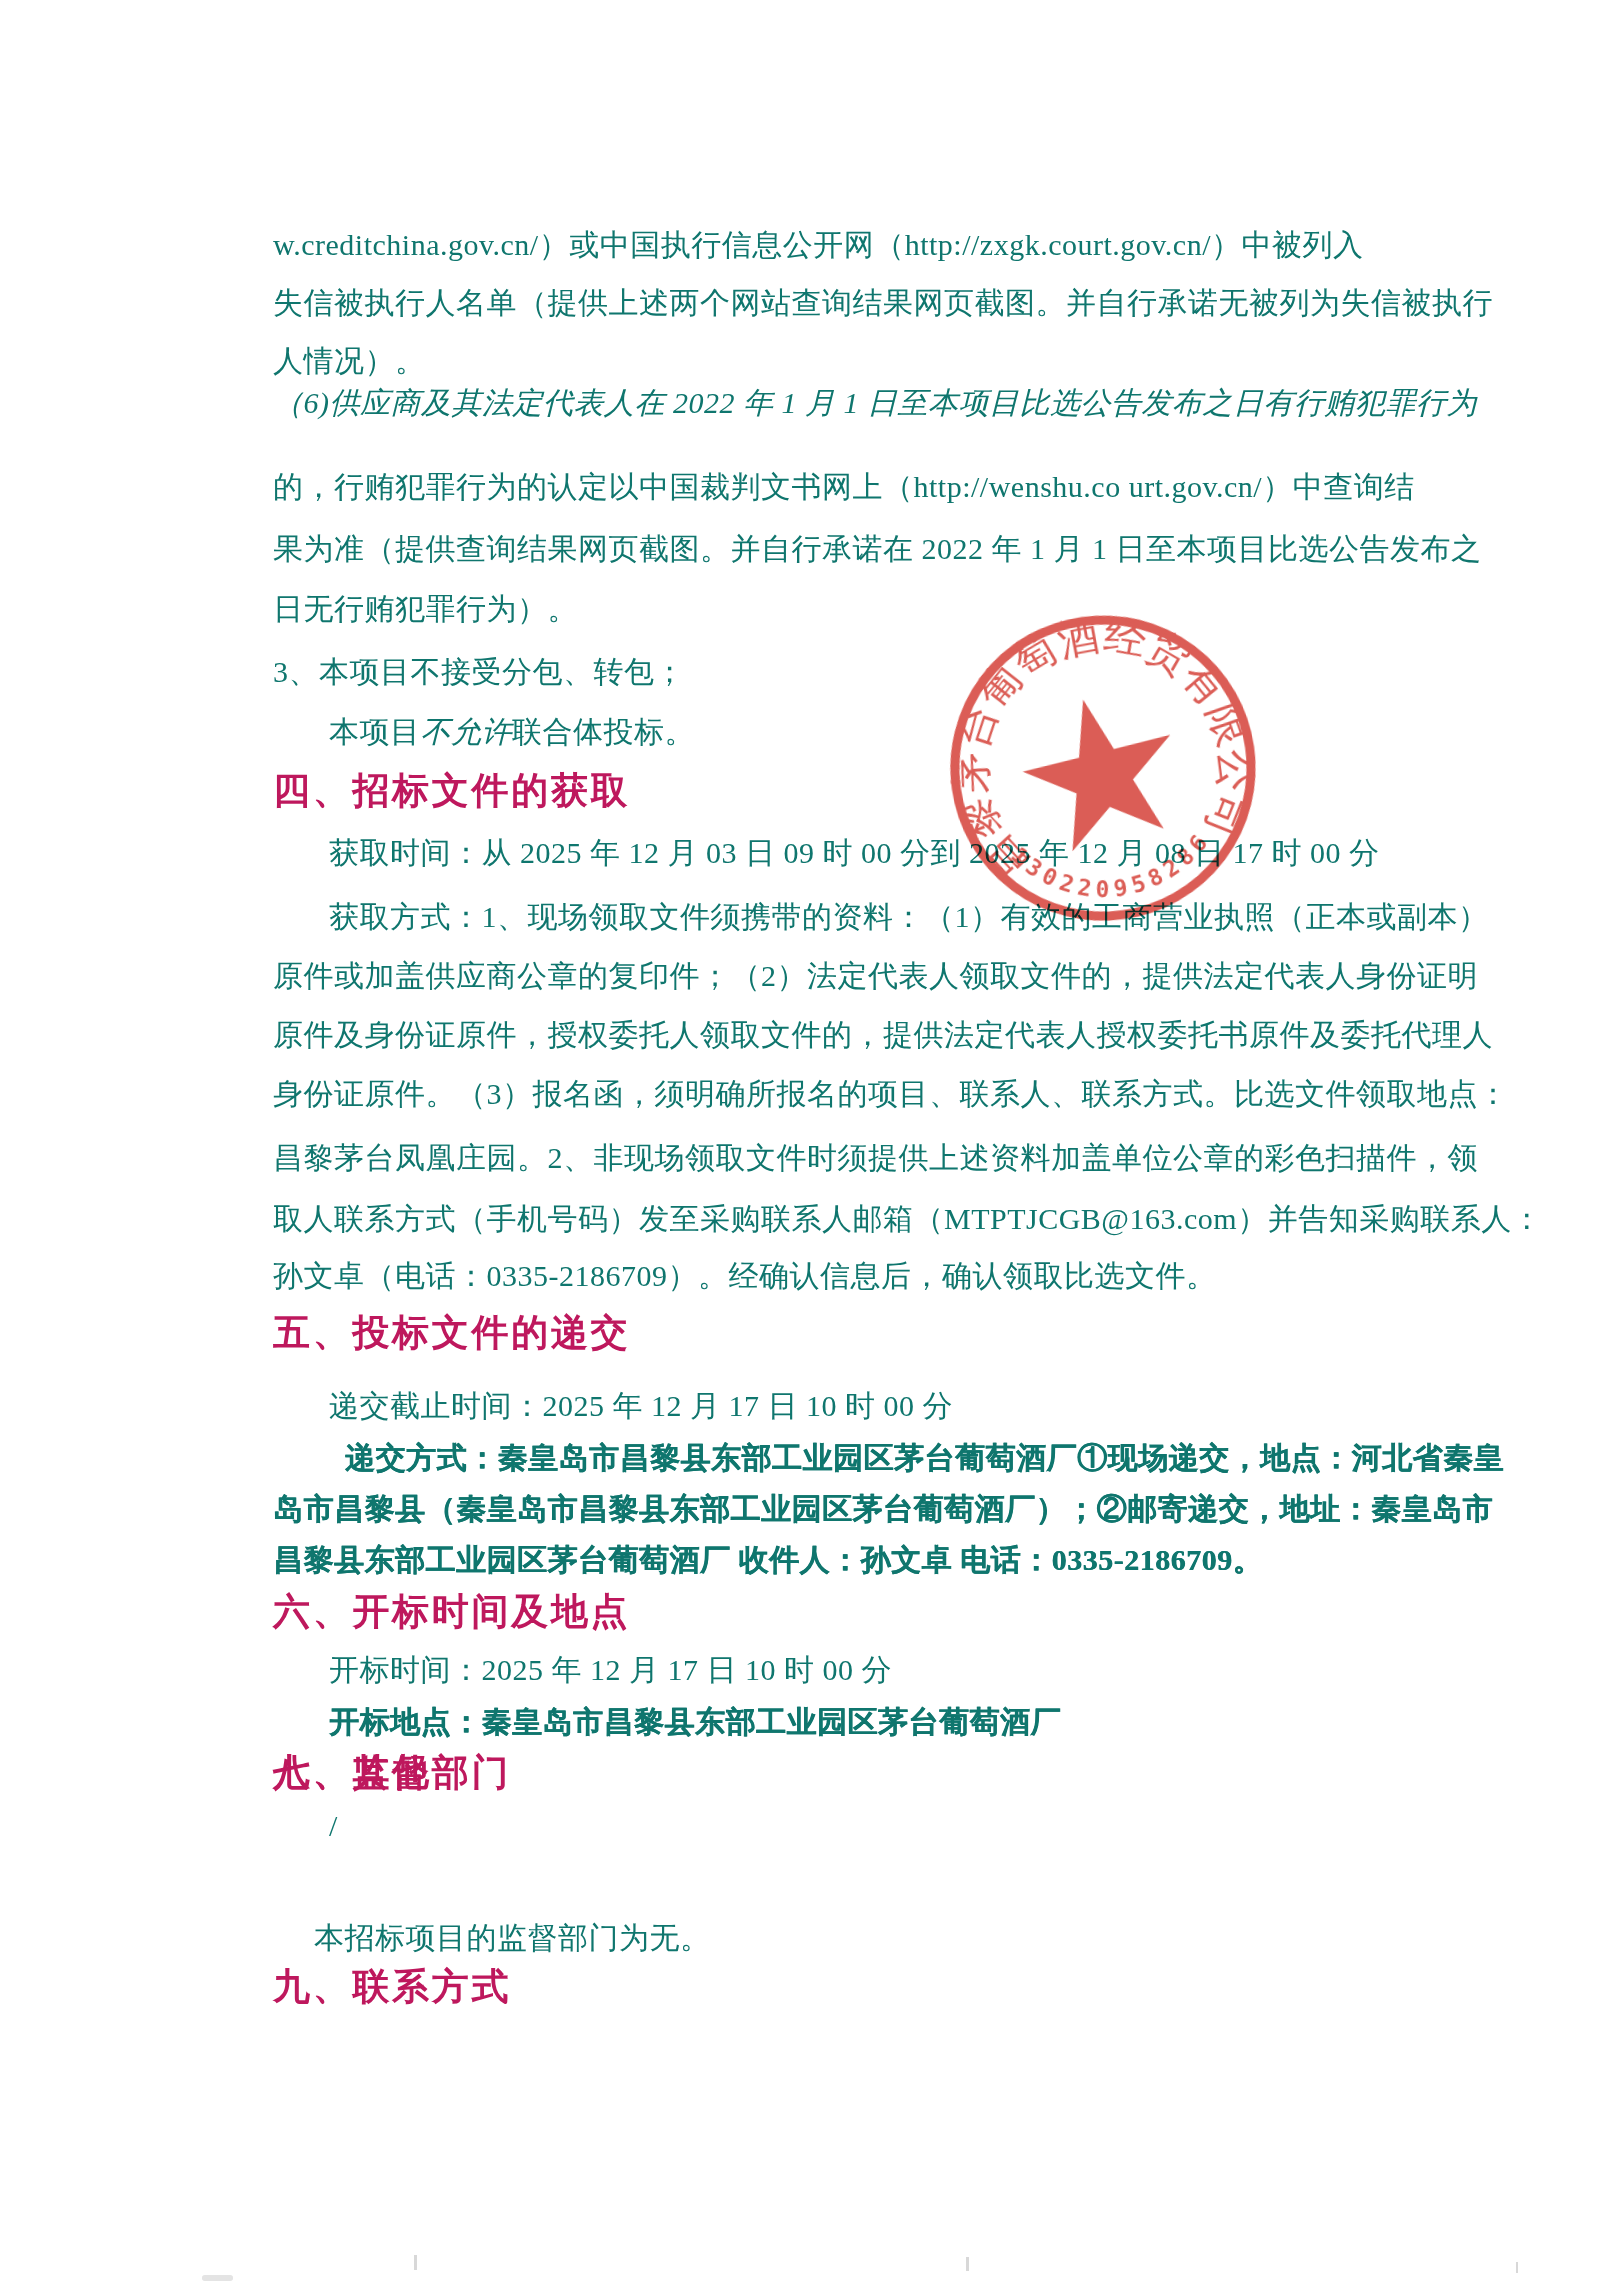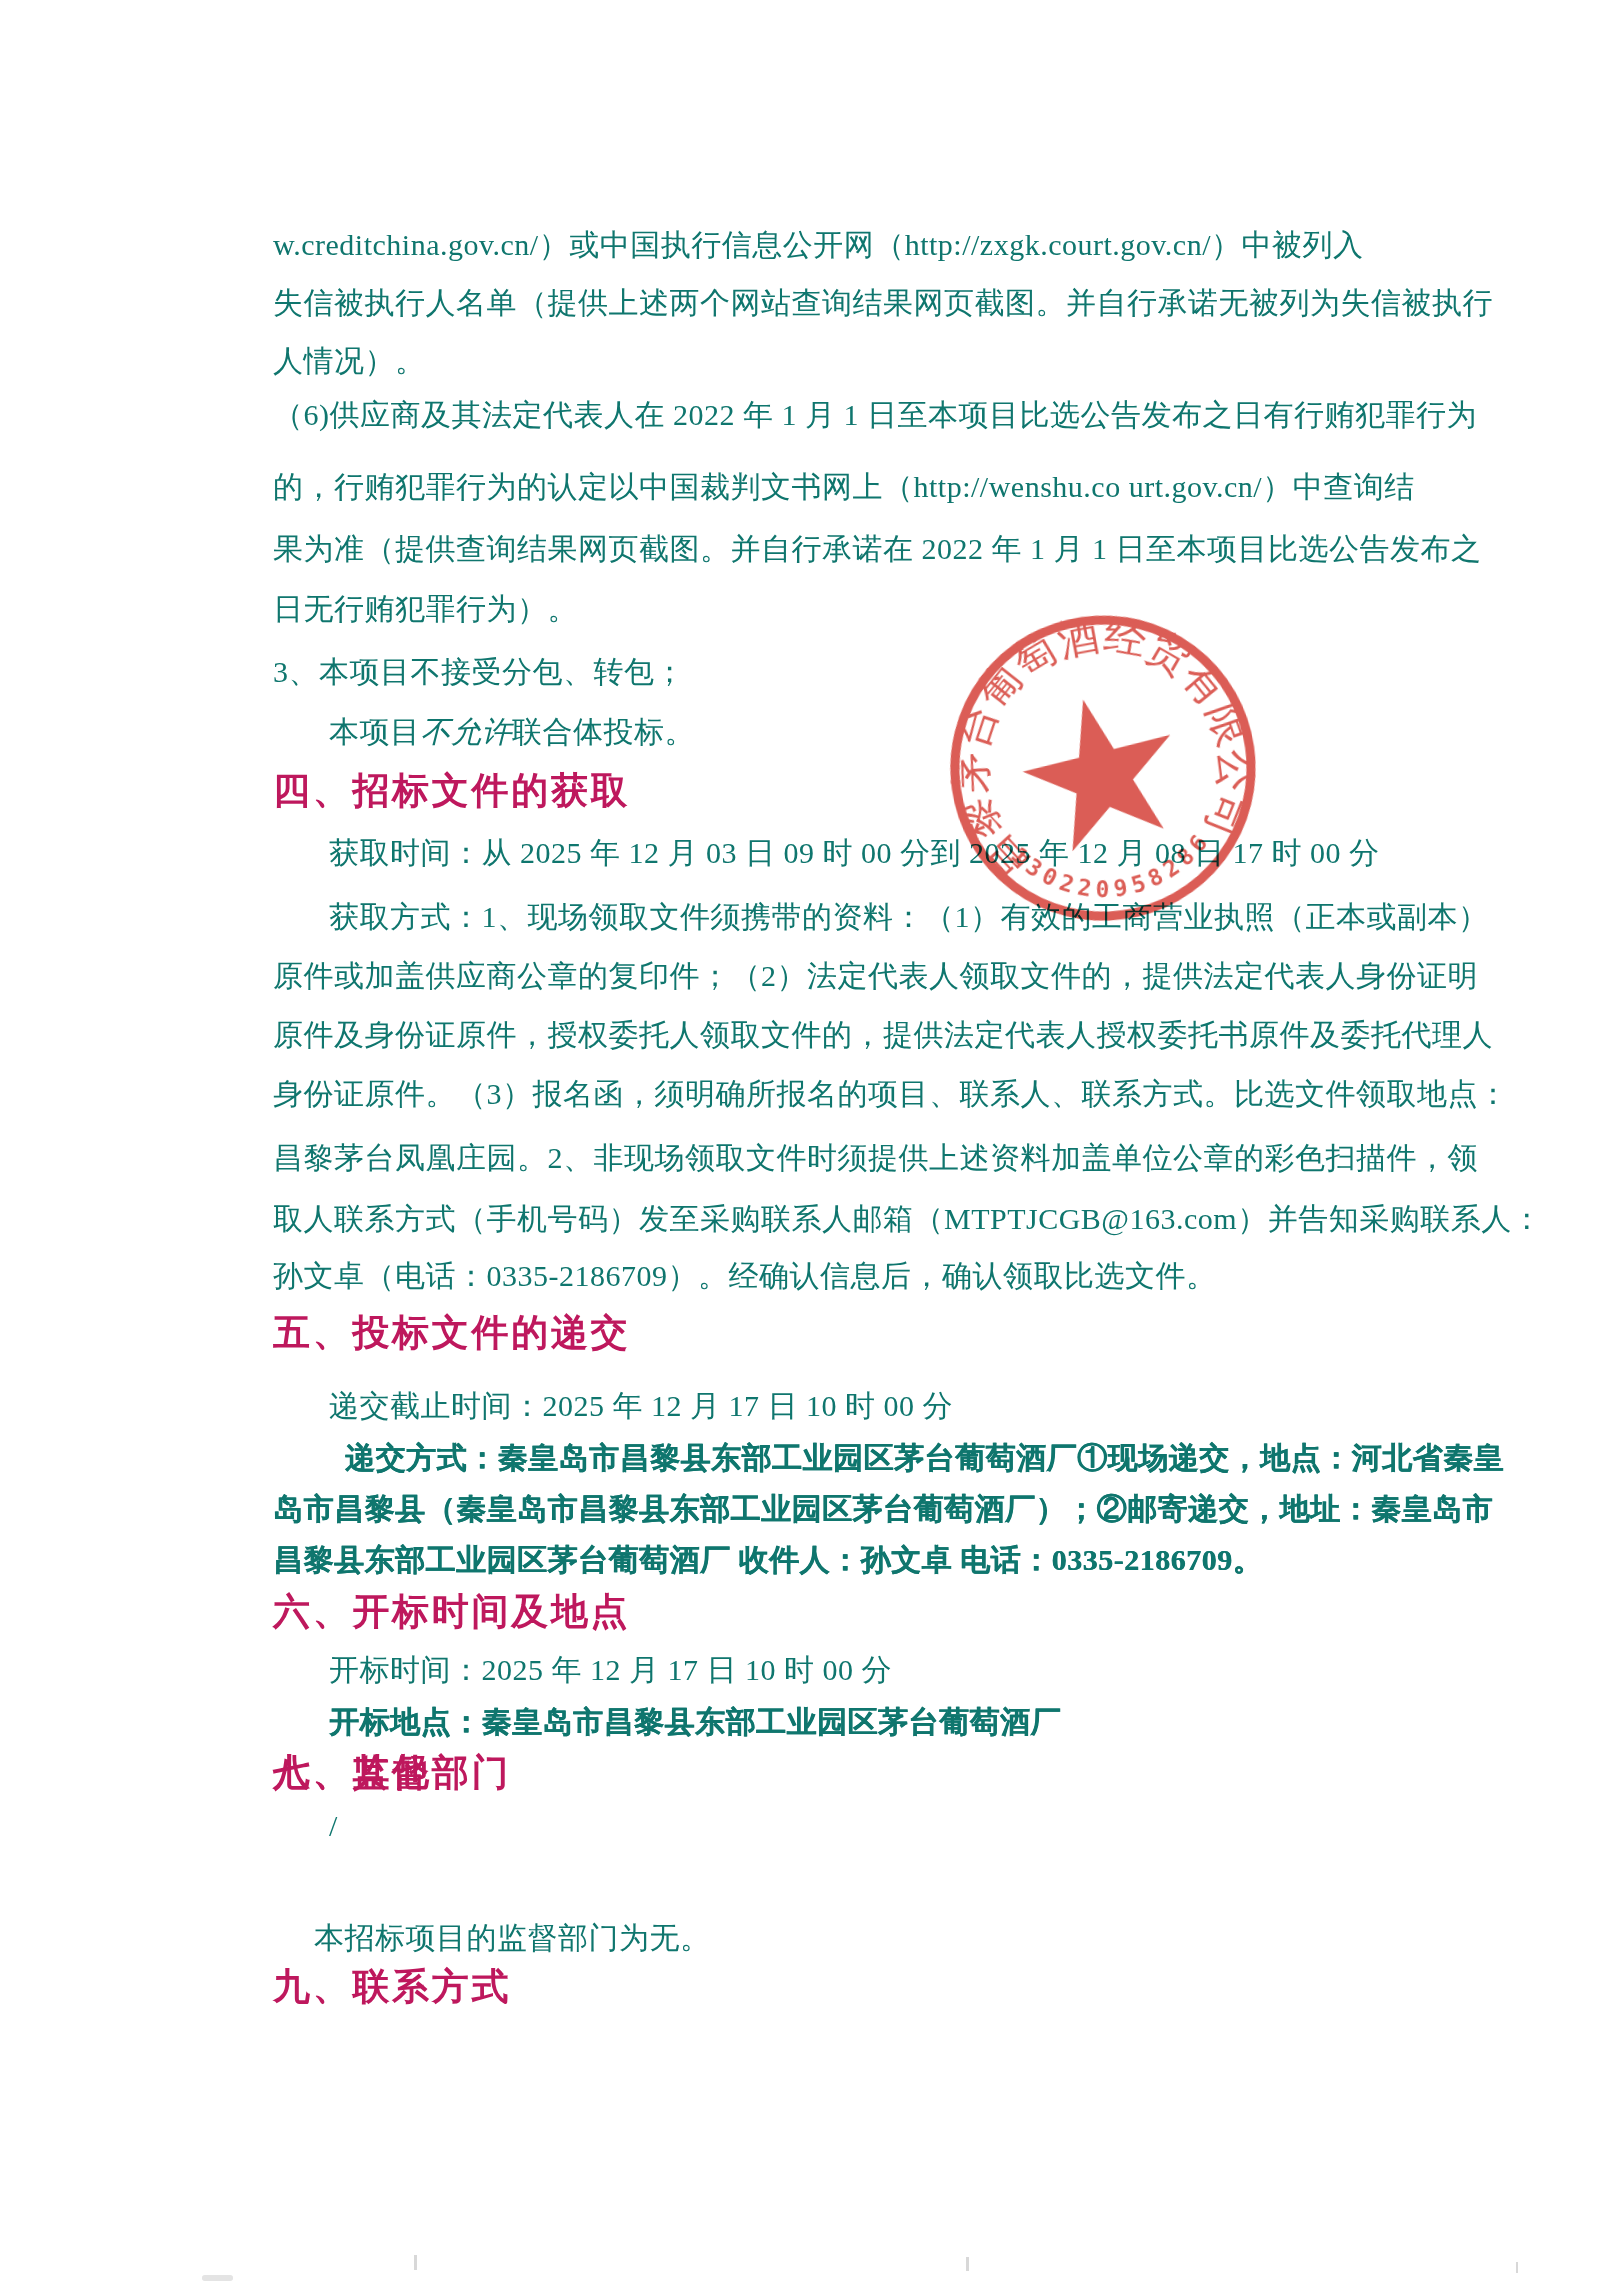--- a/index.html
+++ b/index.html
@@ -66,21 +66,21 @@
 </style>
 </head>
 <body>
 
 <div class="page" style="background: rgb(255, 255, 255);">
 
   <div id="doc-lines">
       <div class="line body" style="top: 230px;">w.creditchina.gov.cn/）或中国执行信息公开网（http://zxgk.court.gov.cn/）中被列入</div>
       <div class="line body" style="top: 288px;">失信被执行人名单（提供上述两个网站查询结果网页截图。并自行承诺无被列为失信被执行</div>
       <div class="line body" style="top: 346px;">人情况）。</div>
-      <div class="line body" style="top: 400px;">（6)供应商及其法定代表人在 2022 年 1 月 1 日至本项目比选公告发布之日有行贿犯罪行为</div>
+      <div class="line body" style="top: 388px; font-style: italic;">（6)供应商及其法定代表人在 2022 年 1 月 1 日至本项目比选公告发布之日有行贿犯罪行为</div>
       <div class="line body" style="top: 472px; text-align: center;">的，行贿犯罪行为的认定以中国裁判文书网上（http://wenshu.co urt.gov.cn/）中查询结</div>
       <div class="line body" style="top: 534px;">果为准（提供查询结果网页截图。并自行承诺在 2022 年 1 月 1 日至本项目比选公告发布之</div>
       <div class="line body" style="top: 594px;">日无行贿犯罪行为）。</div>
       <div class="line body" style="top: 657px;">3、本项目不接受分包、转包；</div>
       <div class="line indent" style="top: 717px;"><span>本项目</span><span class="italic">不允许</span><span>联合体投标。</span></div>
       <div class="line heading" style="top: 775px;">四、招标文件的获取</div>
       <div class="line indent" style="top: 838px;">获取时间：从 2025 年 12 月 03 日  09 时 00 分到 2025 年 12 月 08 日  17 时 00 分</div>
       <div class="line indent" style="top: 902px;">获取方式：1、现场领取文件须携带的资料：（1）有效的工商营业执照（正本或副本）</div>
       <div class="line body" style="top: 961px;">原件或加盖供应商公章的复印件；（2）法定代表人领取文件的，提供法定代表人身份证明</div>
       <div class="line body" style="top: 1020px;">原件及身份证原件，授权委托人领取文件的，提供法定代表人授权委托书原件及委托代理人</div>

